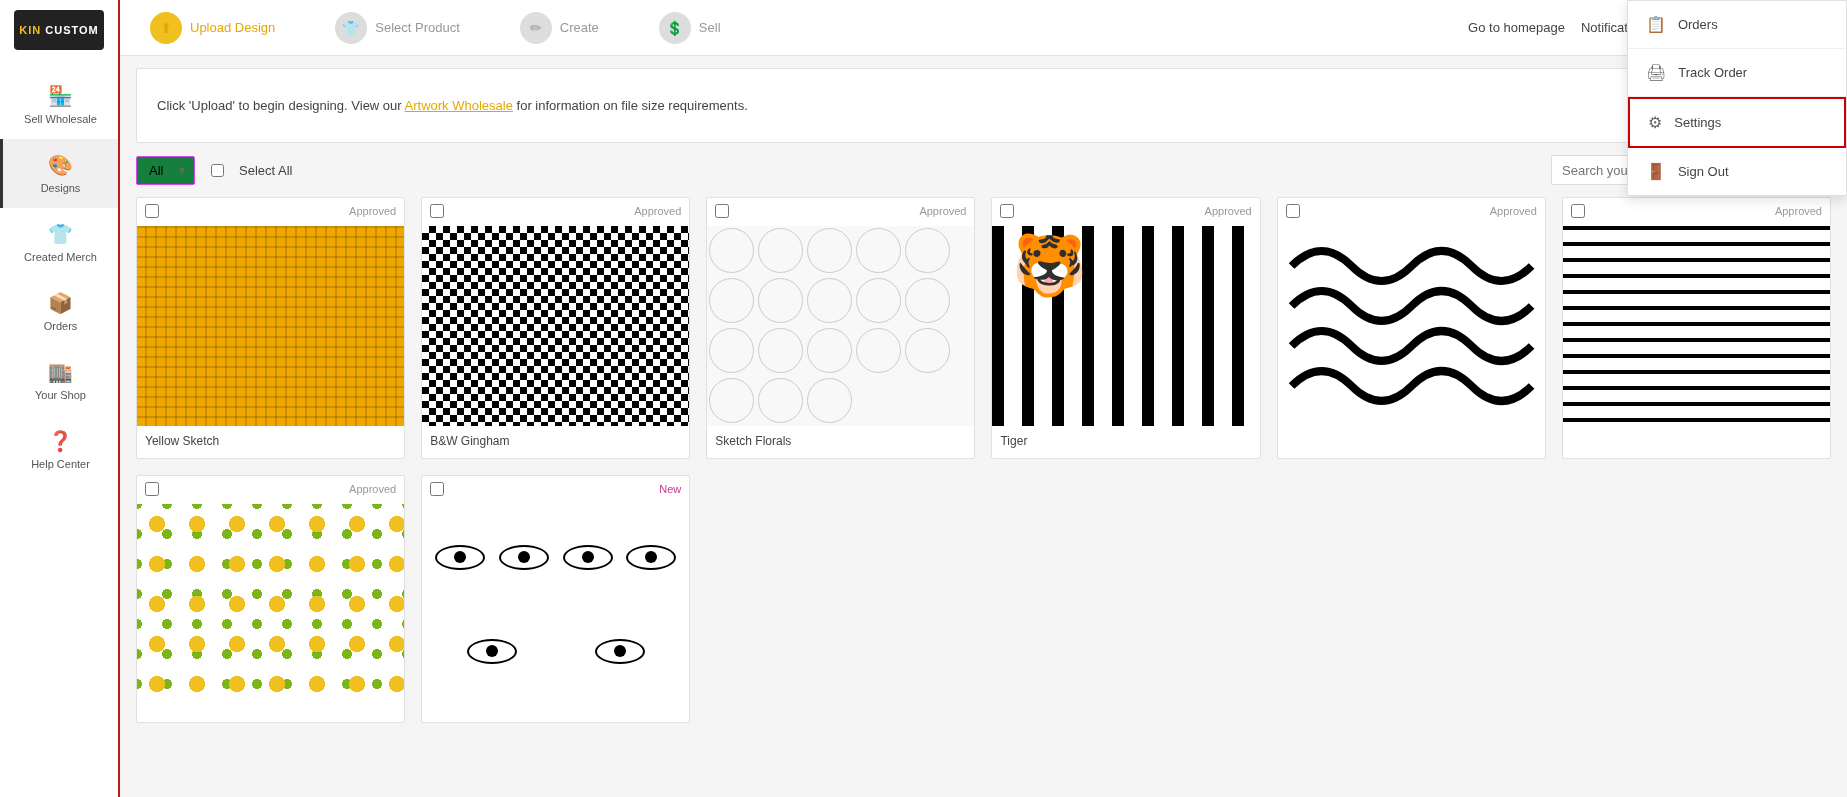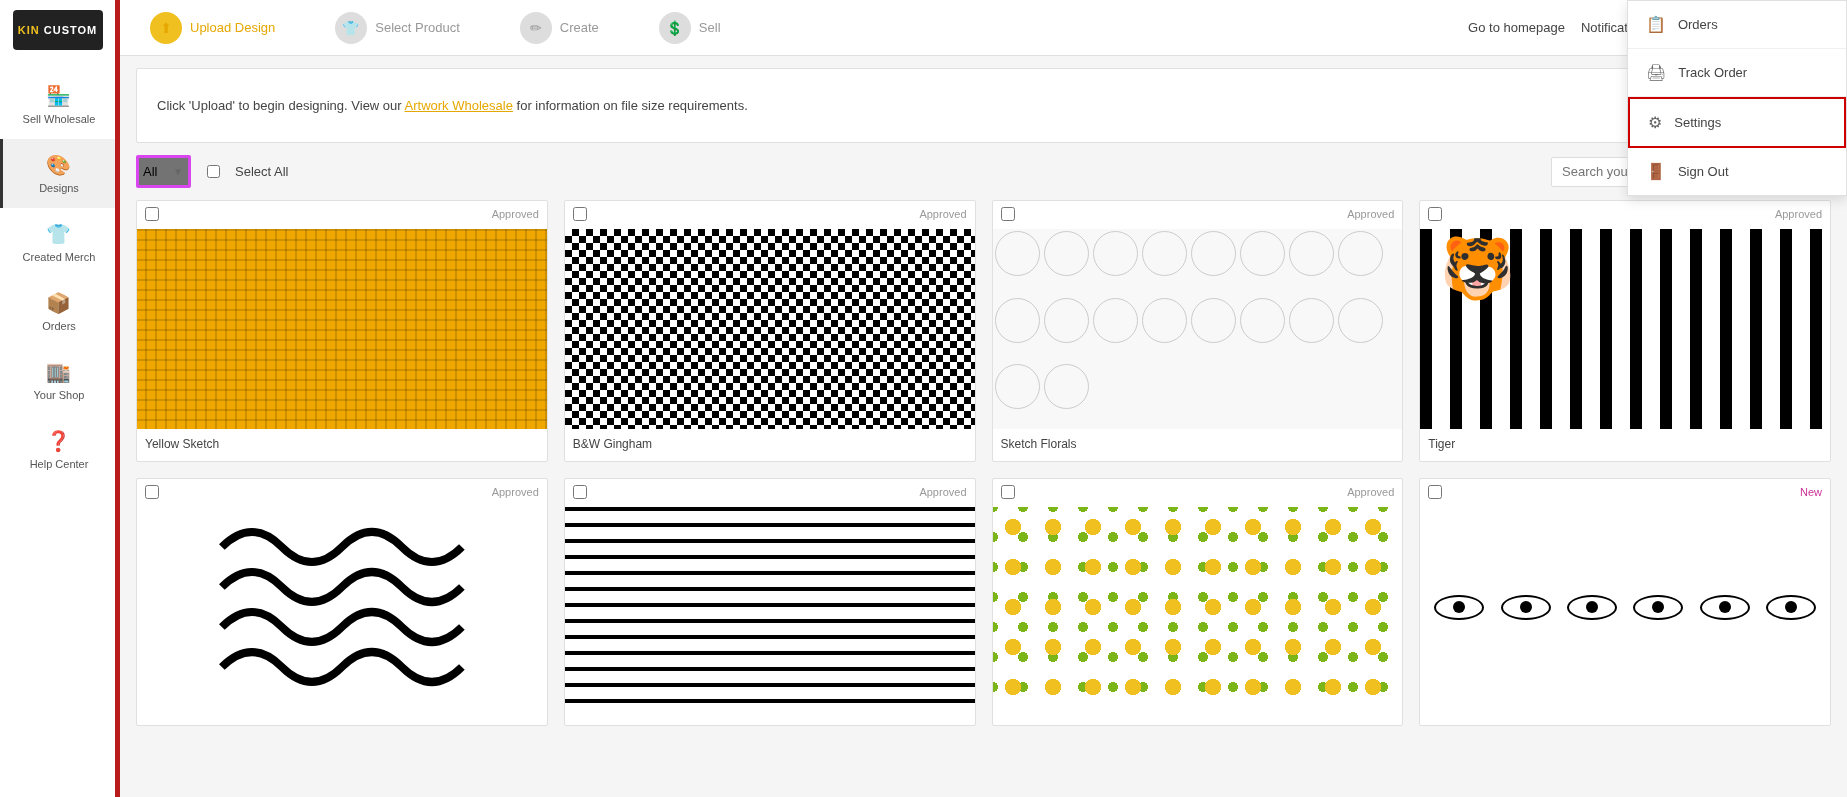--- a/index.html
+++ b/index.html
@@ -2,21 +2,21 @@
 <html><head>
   <meta charset="utf-8">
   <style>
     * { box-sizing: border-box; margin: 0; padding: 0; }
     body { font-family: Arial, sans-serif; background: #f5f5f5; display: flex; height: 797px; overflow: hidden; }
 
     
     .sidebar {
       width: 120px;
       background: #fff;
-      border-right: 5px solid #b91c1c;
+      border-right: 2px solid #b91c1c;
       display: flex;
       flex-direction: column;
       align-items: center;
       padding-top: 10px;
       flex-shrink: 0;
       z-index: 10;
     }
     .sidebar-logo {
       width: 90px;
       height: 40px;
@@ -139,25 +139,25 @@
 
     
     .toolbar {
       display: flex;
       align-items: center;
       gap: 16px;
       padding: 12px 16px;
       flex-shrink: 0;
     }
     .filter-select {
-      border: 3px solid #d946ef;
+      border: 1px solid #d946ef;
       border-radius: 2px;
-      padding: 6px 30px 6px 4px;
+      padding: 6px 30px 6px 12px;
       font-size: 13px;
-      background: #737373;
+      background: #15803d;
       appearance: none;
       cursor: pointer;
       position: relative;
     }
     .filter-wrap {
       position: relative;
       display: flex;
       align-items: center;
     }
     .filter-wrap .chevron {
@@ -193,21 +193,21 @@
       width: 100%;
       color: #999;
     }
 
     
     .designs-grid {
       flex: 1;
       overflow-y: auto;
       padding: 0 16px 16px;
       display: grid;
-      grid-template-columns: repeat(4, 1fr);
+      grid-template-columns: repeat(6, 1fr);
       gap: 16px;
       align-content: start;
     }
     .design-card {
       background: #fff;
       border: 1px solid #e0e0e0;
       border-radius: 2px;
       position: relative;
       cursor: pointer;
     }

